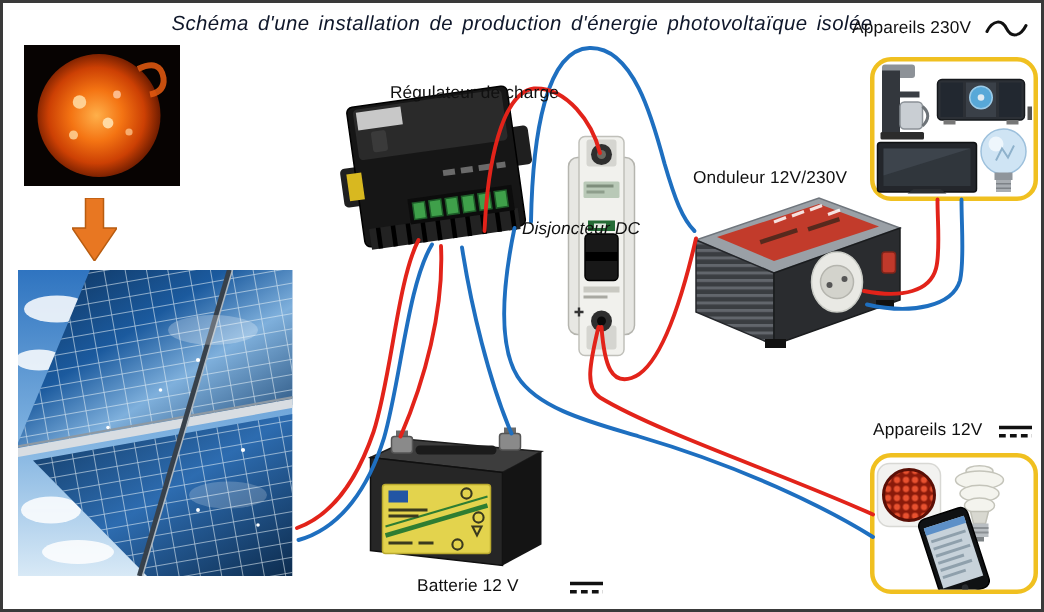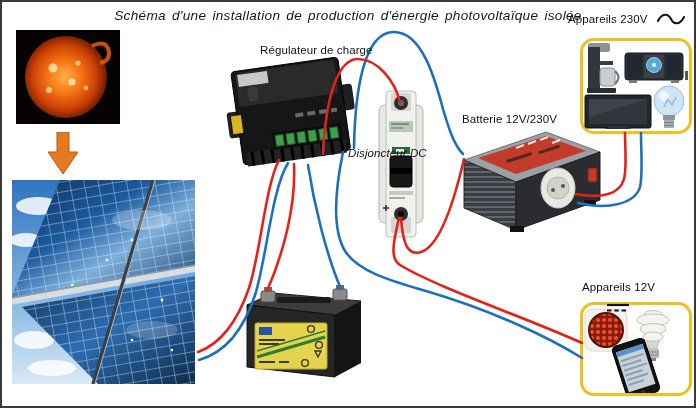--- a/index.html
+++ b/index.html
@@ -28,41 +28,49 @@
   svg { display:block; }
 </style>
 </head>
 <body>
 
 <div id="canvas">
 
   <div id="main-title">Schéma d'une installation de production d'énergie photovoltaïque isolée</div>
 
 
-  <div class="label" style="left:222px; top:42px;padding-left:36px;">Régulateur de charge</div>
+  <div class="label" style="left:222px; top:54px;padding-left:36px;">Régulateur de charge</div>
 
   <div class="label" style="left:346px; top:145px;font-style:italic;">Disjoncteur DC</div>
 
-  <div class="label" style="left:460px; top:111px;">Batterie 12V/230V</div>
+  <div class="label" style="left:460px; top:111px;">Onduleur 12V/230V</div>
 
   <div class="label label-row" style="left:566px; top:10px;">
     <span>Appareils 230V</span>
     <svg width="30" height="14" viewBox="0 0 30 14">
       <path d="M2,9 C6,1 12,1 15,7 C18,13 24,13 28,5" stroke="#111" stroke-width="2" fill="none" stroke-linecap="round"></path>
     </svg>
   </div>
 
-  <div class="label label-row" style="left:580px; top:279px;flex-direction:column;">
+  <div class="label label-row" style="left:580px; top:279px;">
     <span>Appareils 12V</span>
     <svg width="26" height="11" viewBox="0 0 26 11">
       <line x1="2" y1="3" x2="24" y2="3" stroke="#111" stroke-width="2.2"></line>
       <line x1="2" y1="8.5" x2="24" y2="8.5" stroke="#111" stroke-width="2.2" stroke-dasharray="4.5 2.8"></line>
     </svg>
   </div>
 
+  <div class="label label-row" style="left:276px; top:383px;">
+    <span>Batterie 12 V</span>
+    <span style="width:14px;"></span>
+    <svg width="26" height="11" viewBox="0 0 26 11">
+      <line x1="2" y1="3" x2="24" y2="3" stroke="#111" stroke-width="2.2"></line>
+      <line x1="2" y1="8.5" x2="24" y2="8.5" stroke="#111" stroke-width="2.2" stroke-dasharray="4.5 2.8"></line>
+    </svg>
+  </div>
 
 
   <div class="device" style="left:14px; top:28px;">
     <svg width="104" height="94" viewBox="0 0 104 94">
       <defs>
         <radialGradient id="sun-g" cx="48%" cy="50%" r="52%">
           <stop offset="0%" stop-color="#ffb04a"></stop>
           <stop offset="40%" stop-color="#f47413"></stop>
           <stop offset="75%" stop-color="#cc4004"></stop>
           <stop offset="100%" stop-color="#6e1c00"></stop>

